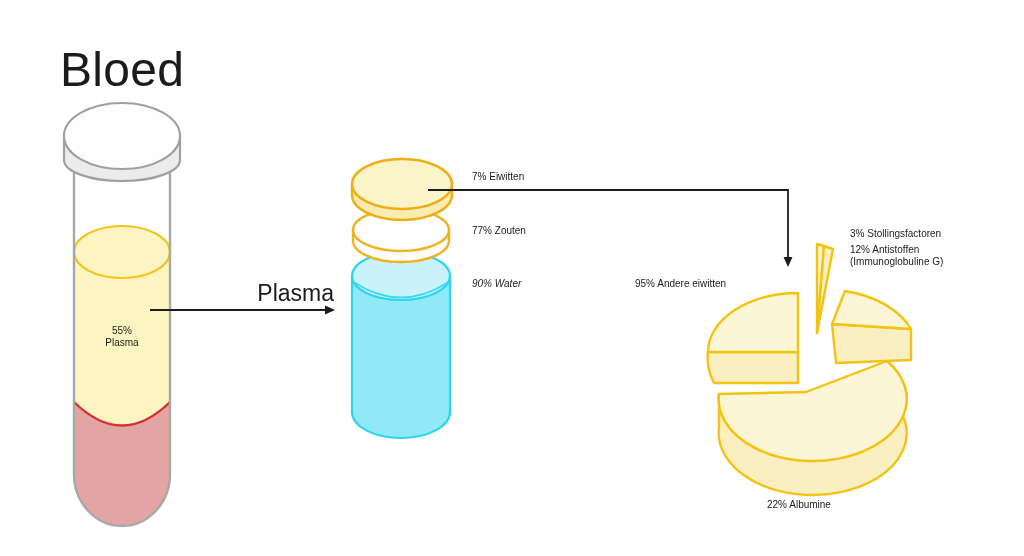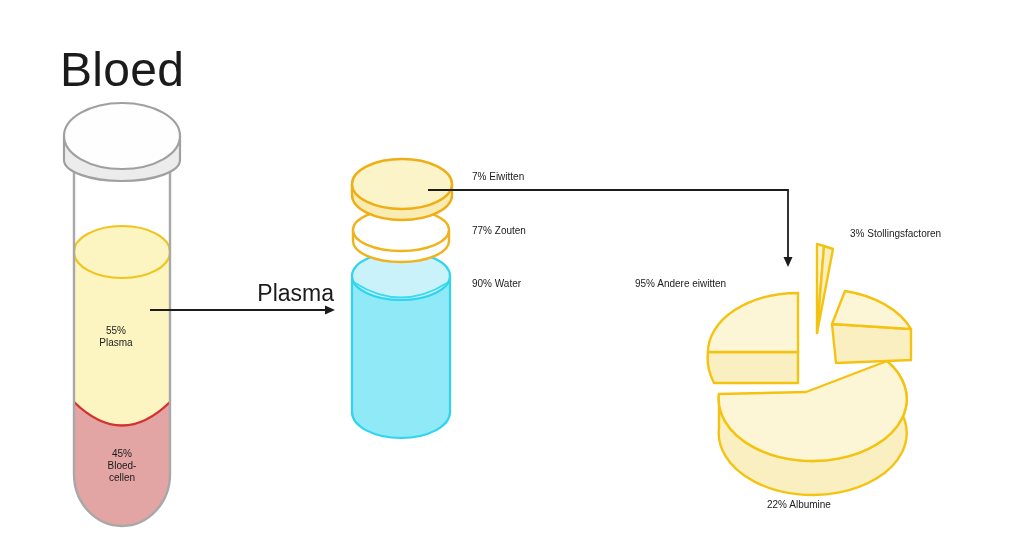--- a/index.html
+++ b/index.html
@@ -89,31 +89,31 @@
       <path class="pie-side" d="M832,324 L911,329 L911,360 L836,363 Z"></path>
       <path class="pie-top" d="M832,324 L845,291 A94,62 0 0 1 911,329 Z"></path>
 
       <path class="pie-top" d="M817,244 L824,246 L817,333 Z"></path>
       <path class="pie-side" d="M824,246 L833,249 L817,333 Z"></path>
     </g>
   </svg>
 
   <div class="t title" style="left:60px;top:42px;">Bloed</div>
 
-  <div class="t label center" style="left:56px;top:325px;width:120px;"><span>55%</span><br><span>Plasma</span></div>
+  <div class="t label center" style="left:62px;top:325px;width:120px;"><span>55%</span><br><span>Plasma</span></div>
 
-  <div class="t label center" style="left:62px;top:448px;width:120px;"><span>45%</span><br><span>Bloed-</span><br><span>cellen</span></div>
 
   <div class="t mid" style="left:234px;top:280px;width:100px;text-align:right;">Plasma</div>
 
   <div class="t label" style="left:472px;top:171px;">7% Eiwitten</div>
   <div class="t label" style="left:472px;top:225px;">77% Zouten</div>
-  <div class="t label" style="left:472px;top:278px;">90% Water</div>
+  <div class="t label" style="left:472px;top:278px;font-style:italic;">90% Water</div>
 
 
   <div class="t label" style="left:818px;top:228px;margin-left:32px;">3% Stollingsfactoren</div>
 
+  <div class="t label" style="left:850px;top:244px;"><span>12% Antistoffen</span><br><span>(Immunoglobuline G)</span></div>
 
   <div class="t label" style="left:635px;top:278px;">95% Andere eiwitten</div>
 
   <div class="t label" style="left:767px;top:499px;">22% Albumine</div>
 
 </div>
 
 </body></html>

